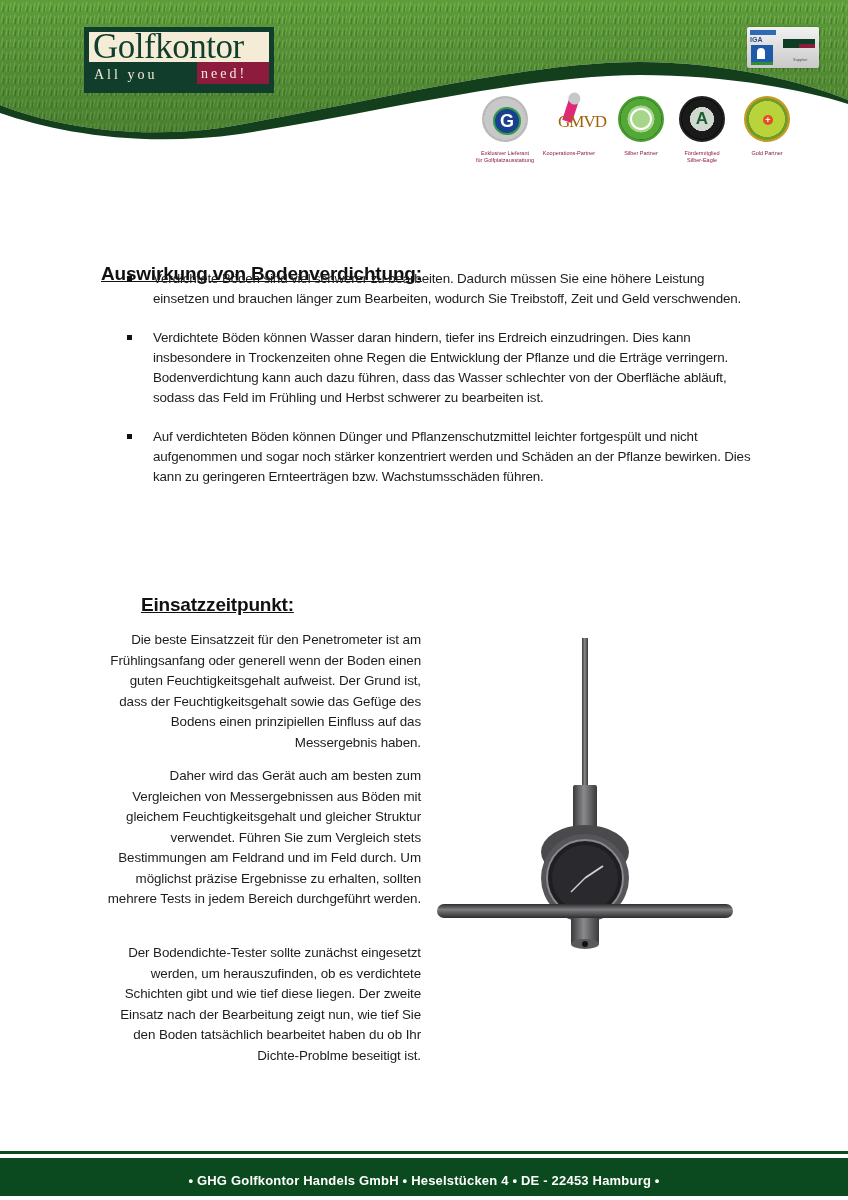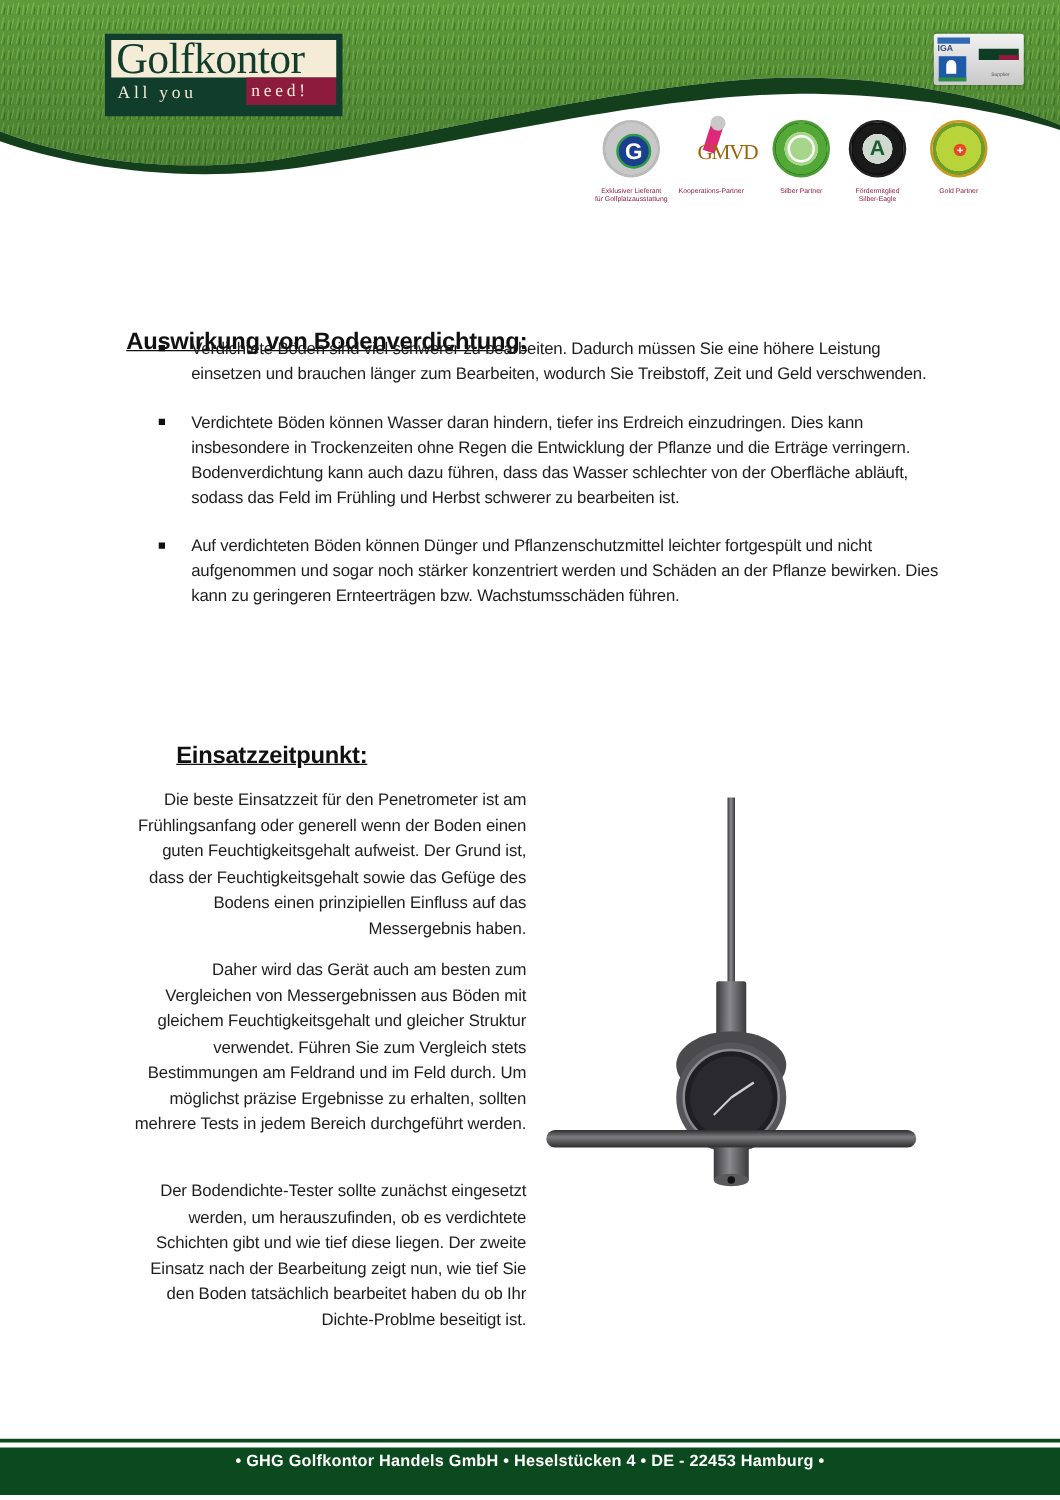--- a/index.html
+++ b/index.html
@@ -47,21 +47,21 @@
   ul.effects { position:absolute; left:101px; top:269px; width:660px; margin:0; padding:0; list-style:none; }
   ul.effects li { position:relative; padding-left:52px; font-size:13.4px; line-height:20px; color:#1d1d1d; margin-bottom:19px; letter-spacing:-0.15px; }
   ul.effects li .bullet { position:absolute; left:26px; top:7px; width:5px; height:5px; background:#111; }
   .para { position:absolute; left:101px; width:320px; font-size:13.4px; line-height:20.5px; color:#1d1d1d; margin:0; letter-spacing:-0.1px;text-align:right; }
 
   .tool { position:absolute; left:435px; top:630px; width:300px; height:320px; }
 
   .footer { position:absolute; left:0; top:1151px; width:848px; height:45px; }
   .footer .line { position:absolute; left:0; top:0; width:848px; height:3px; background:#0b4a1e; }
   .footer .bar { position:absolute; left:0; top:7px; width:848px; height:38px; background:#0b4a1e; color:#ffffff; text-align:center; font-family:"Liberation Sans", sans-serif; }
-  .footer .r1 { font-size:13px; font-weight:bold; line-height:18px; padding-top:2px; letter-spacing:0.2px; }
+  .footer .r1 { font-size:13px; font-weight:bold; line-height:18px; padding-top:14px; letter-spacing:0.2px; }
   .footer .r2 { font-size:12.2px; line-height:17px; }
 </style>
 </head>
 <body>
 
 <div class="header">
   <svg class="bg" width="848" height="210" viewBox="0 0 848 210">
     <defs>
       <pattern id="grassTex" width="12" height="12" patternUnits="userSpaceOnUse">
         <rect width="12" height="12" fill="#5e9c3b"></rect>

